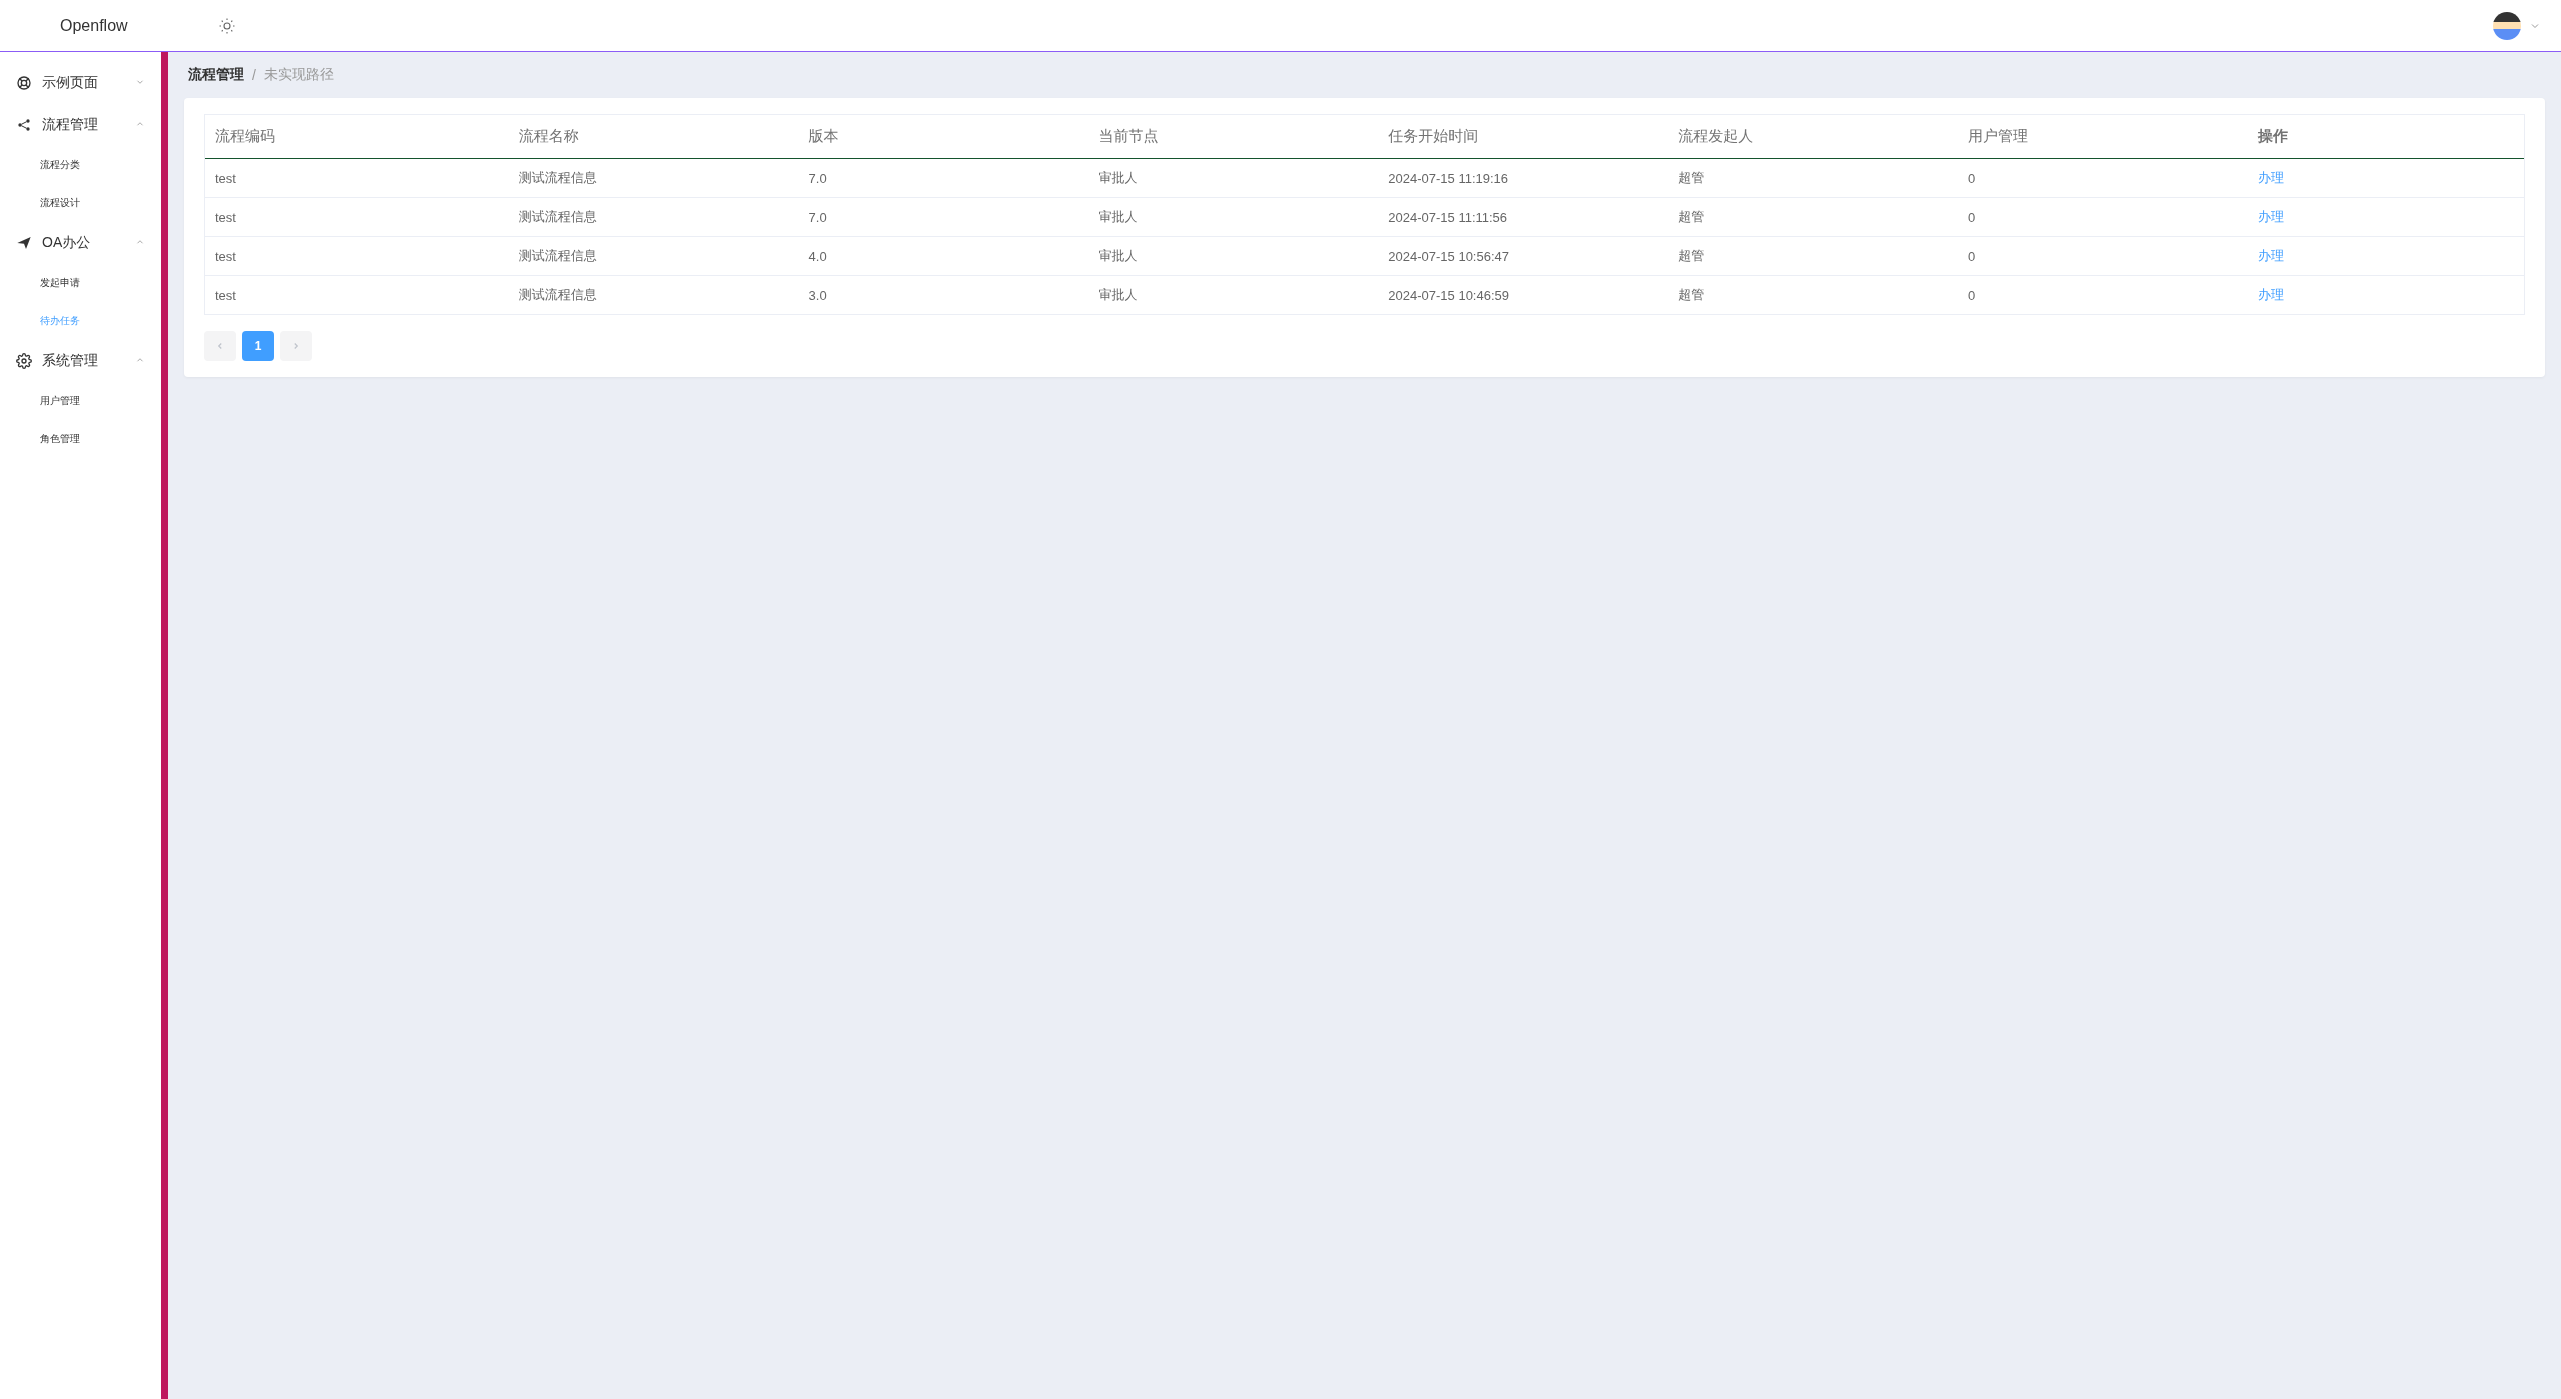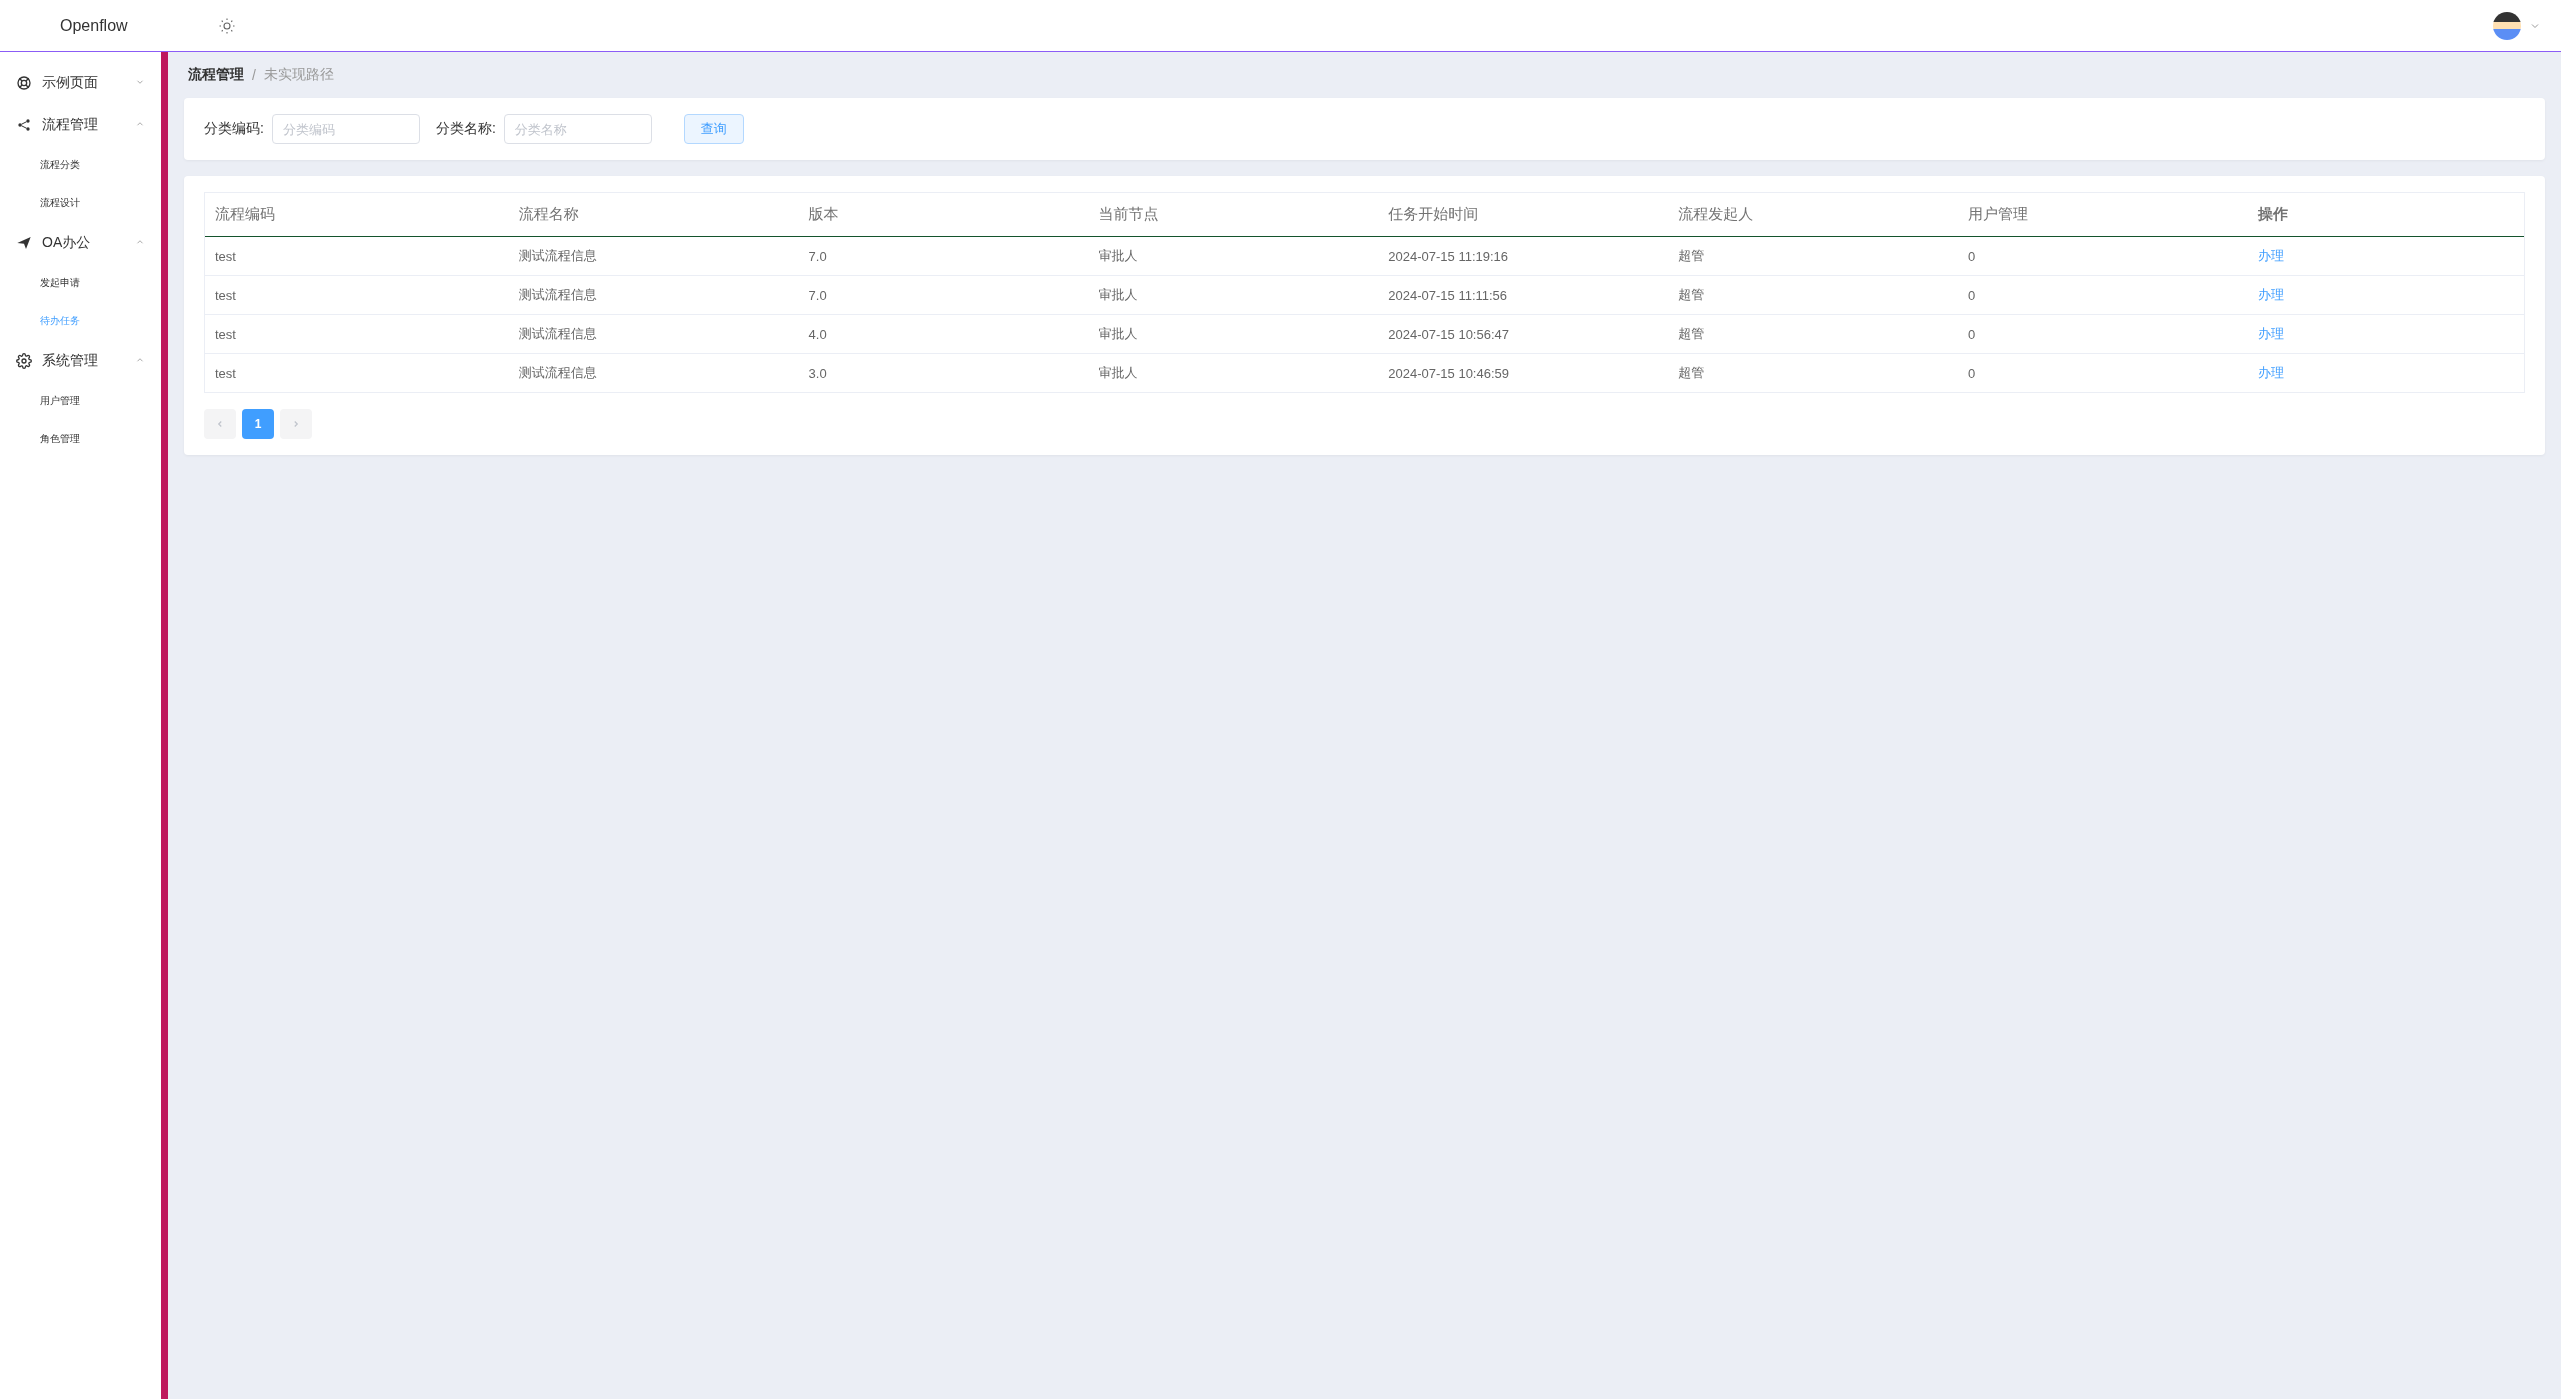--- a/index.html
+++ b/index.html
@@ -348,31 +348,20 @@
 
   </div>
 
   <div class="main">
     <div class="breadcrumb">
       <span class="breadcrumb-item">流程管理</span>
       <span class="breadcrumb-sep">/</span>
       <span class="breadcrumb-current">未实现路径</span>
     </div>
 
-    <div class="card filter-card">
-      <div class="filter-group">
-        <span class="filter-label">分类编码:</span>
-        <input type="text" class="filter-input" placeholder="分类编码" style="">
-      </div>
-      <div class="filter-group">
-        <span class="filter-label">分类名称:</span>
-        <input type="text" class="filter-input" placeholder="分类名称" style="">
-      </div>
-      <button class="query-btn">查询</button>
-    </div>
 
     <div class="card table-card">
       <div class="table-wrapper">
         <table>
           <thead>
             <tr>
               <th class="col-code">流程编码</th>
               <th class="col-name">流程名称</th>
               <th class="col-version">版本</th>
               <th class="col-node">当前节点</th>

